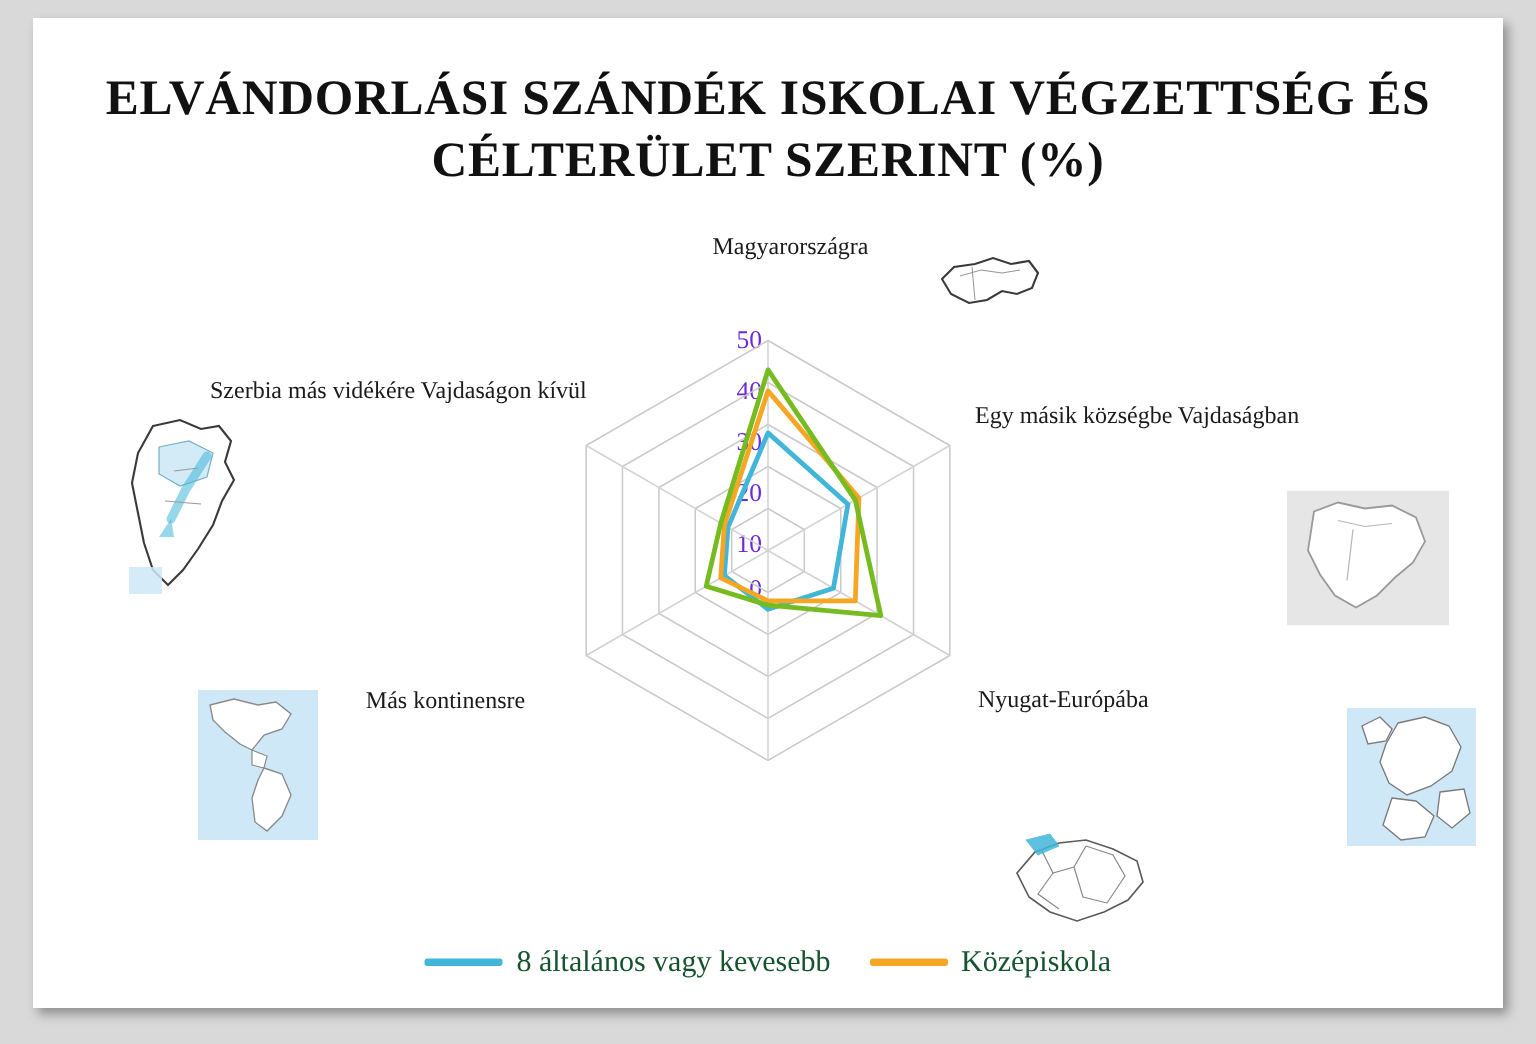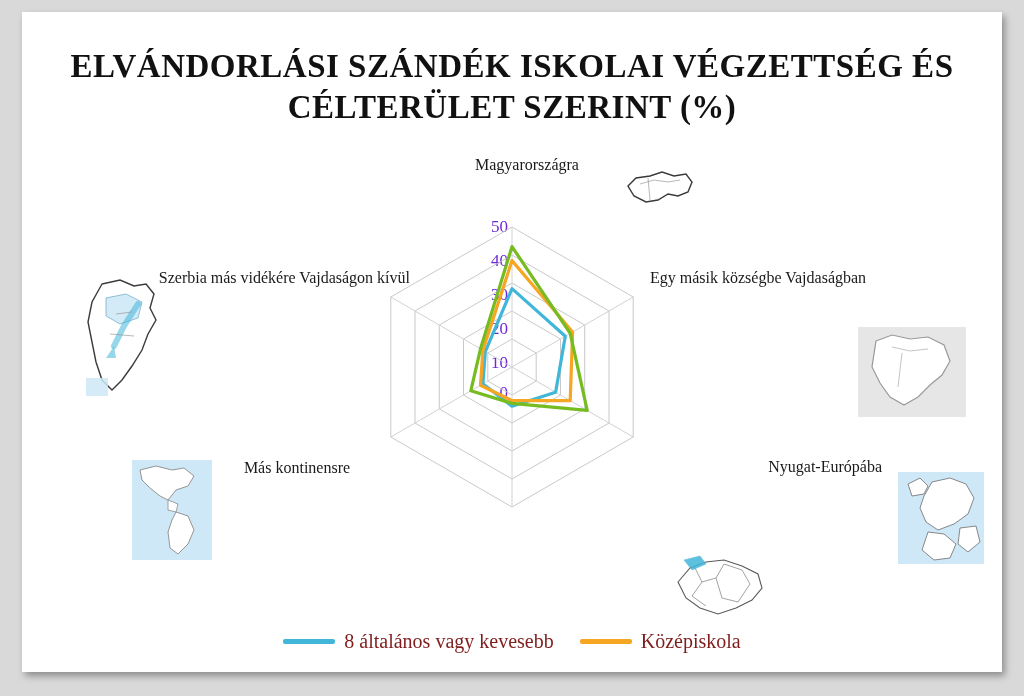--- a/index.html
+++ b/index.html
@@ -40,24 +40,24 @@
   .axis-label {
     position: absolute;
     font-family: "Liberation Serif", serif;
     font-size: 16px;
     color: #1a1a1a;
     line-height: 26px;
     text-align: center;
   }
   #lbl-hu { left: 390px; top: 140px; width: 230px; }
   #lbl-vajdasag { left: 628px; top: 253px; width: 230px; text-align: left; }
-  #lbl-nyugat { left: 630px; top: 442px; width: 230px; text-align: right; }
+  #lbl-nyugat { left: 630px; top: 442px; width: 230px; text-align: left; }
   #lbl-kelet { left: 355px; top: 540px; width: 285px; text-align: center; }
   #lbl-kontinens { left: 160px; top: 443px; width: 230px; text-align: center; }
-  #lbl-szerbia { left: 118px; top: 253px; width: 270px; text-align: right; }
+  #lbl-szerbia { left: 118px; top: 236px; width: 270px; text-align: left; }
 
   .axis-num {
     position: absolute;
     font-family: "Liberation Serif", serif;
     font-size: 17px;
     color: #6d28d9;
     text-align: right;
     width: 34px;
   }
 
@@ -90,21 +90,21 @@
     gap: 9px;
   }
   .legend-swatch {
     width: 52px;
     height: 5px;
     border-radius: 2px;
   }
   .legend-text {
     font-family: "Liberation Serif", serif;
     font-size: 20px;
-    color: #7f1d1d;
+    color: #14532d;
   }
 </style>
 </head>
 <body>
 
 <div id="root">
   <div id="slide">
 
     <div id="title">ELVÁNDORLÁSI SZÁNDÉK ISKOLAI VÉGZETTSÉG ÉS CÉLTERÜLET SZERINT (%)</div>
 

